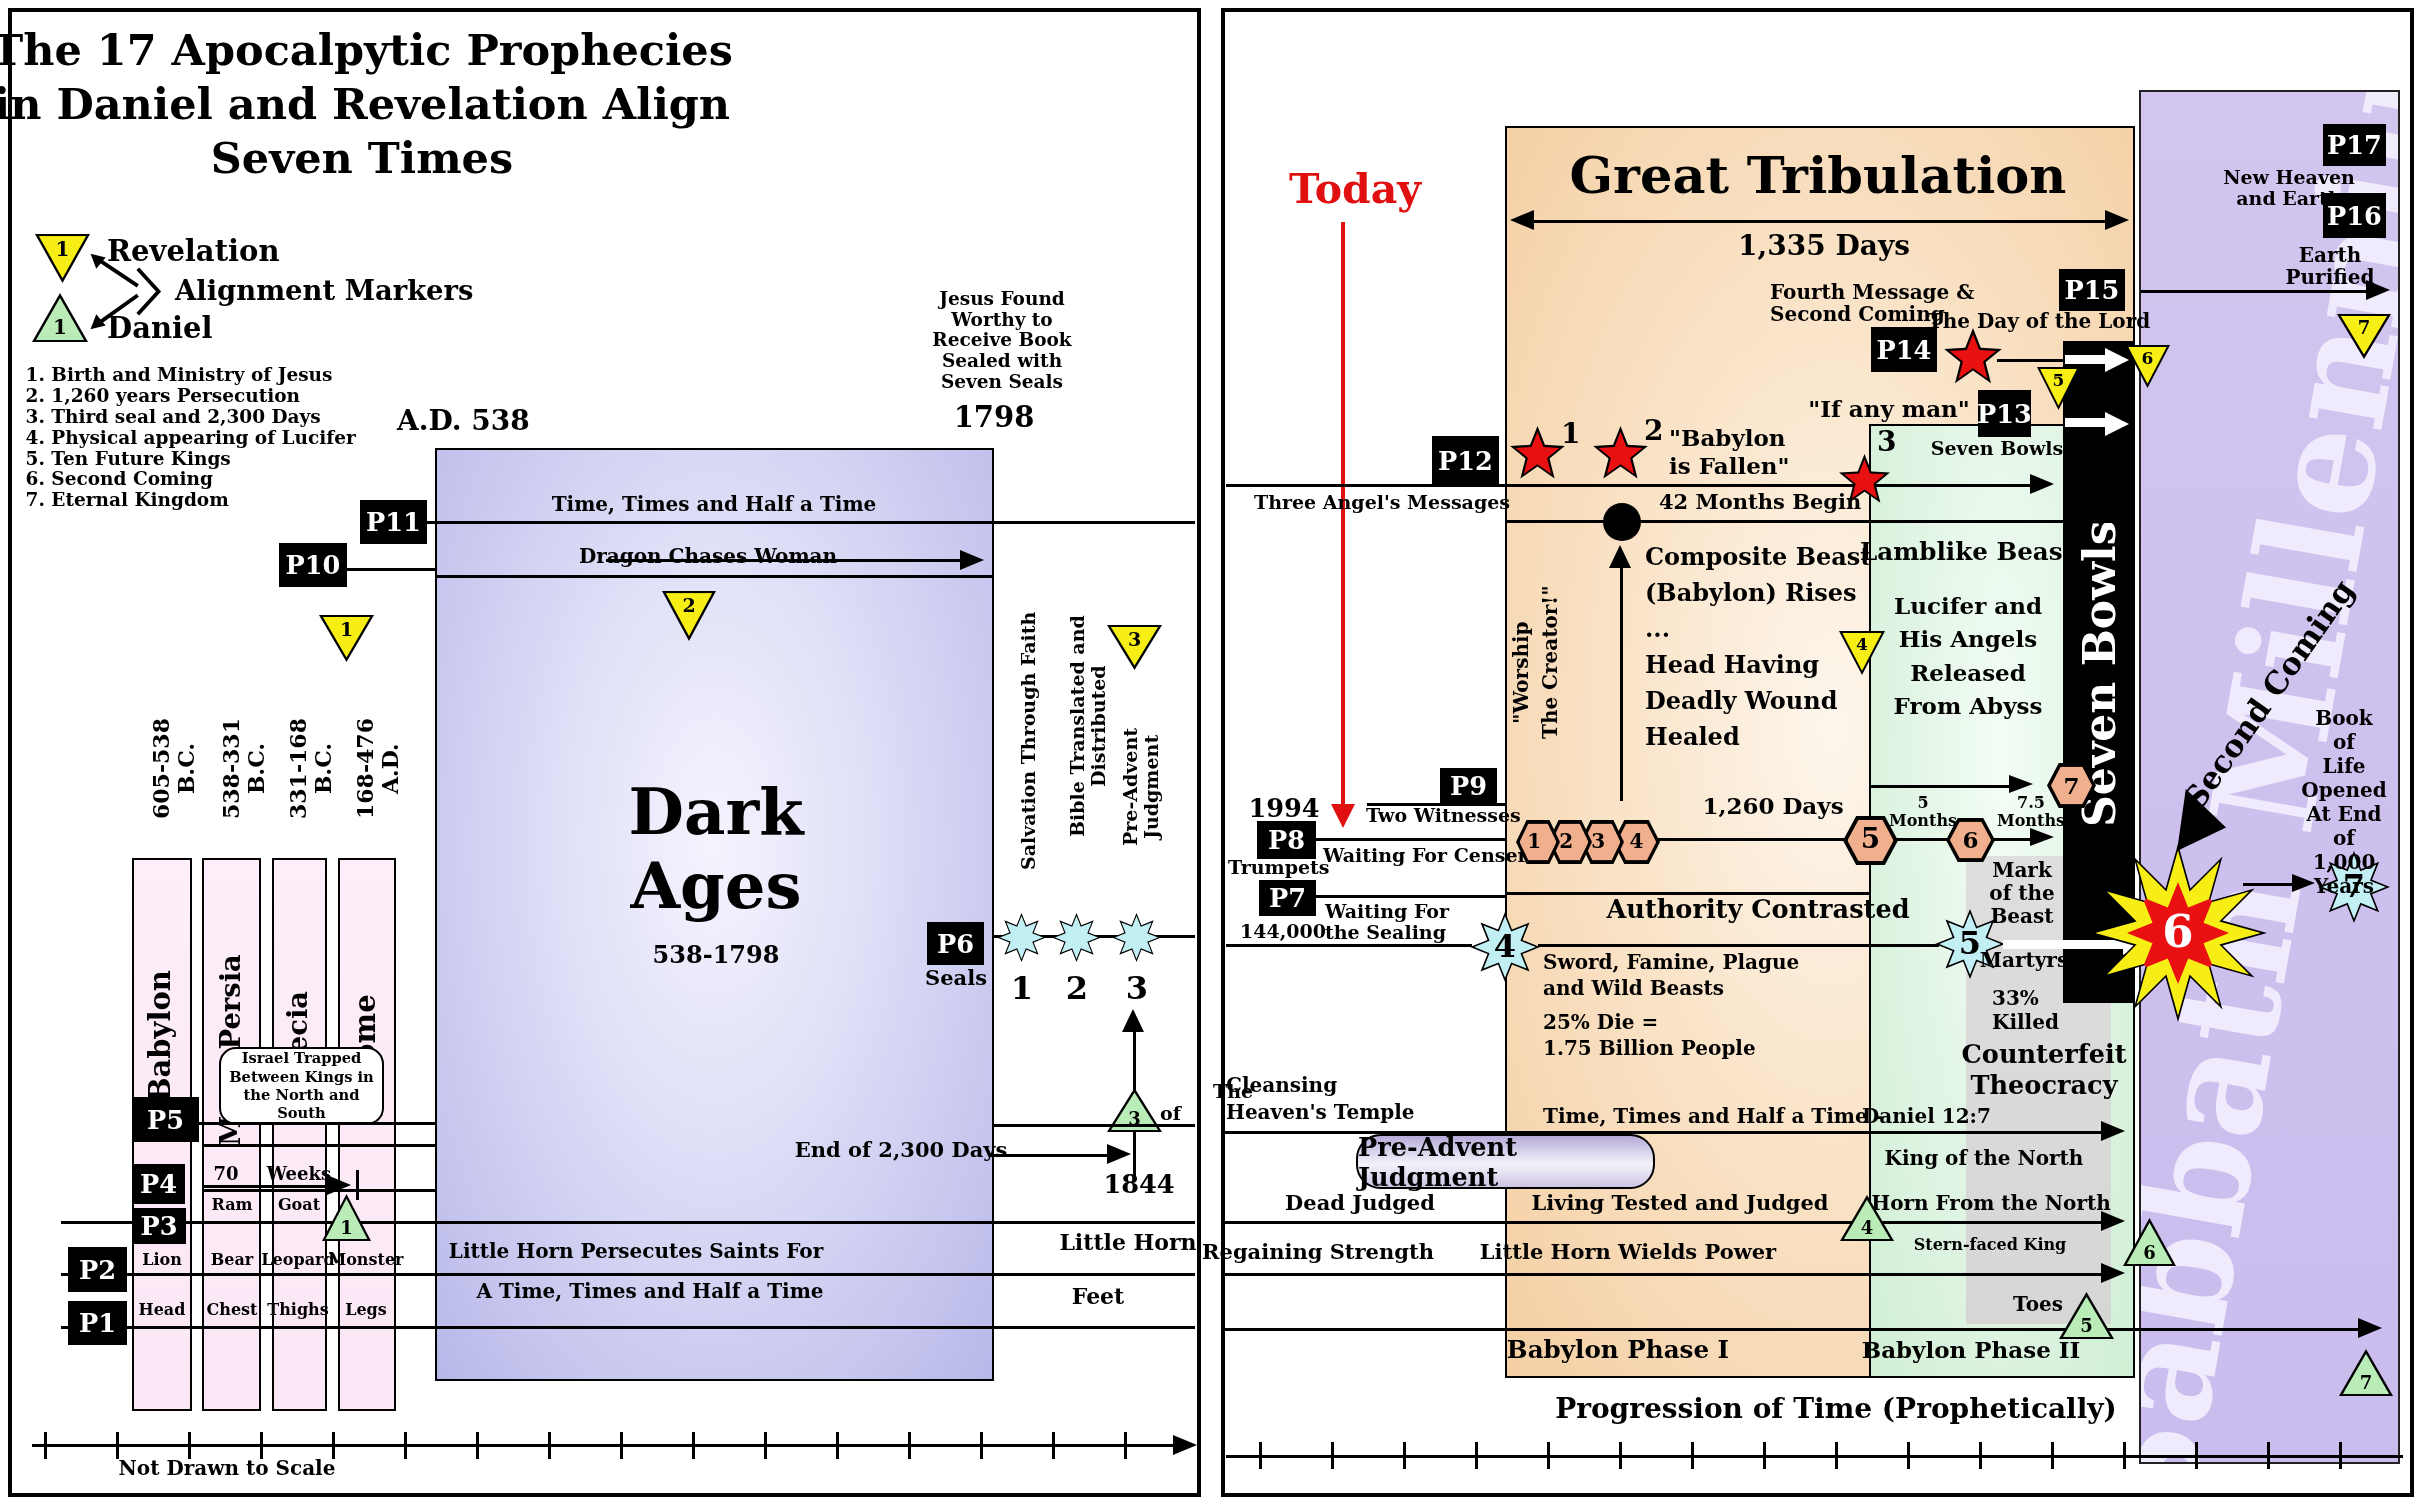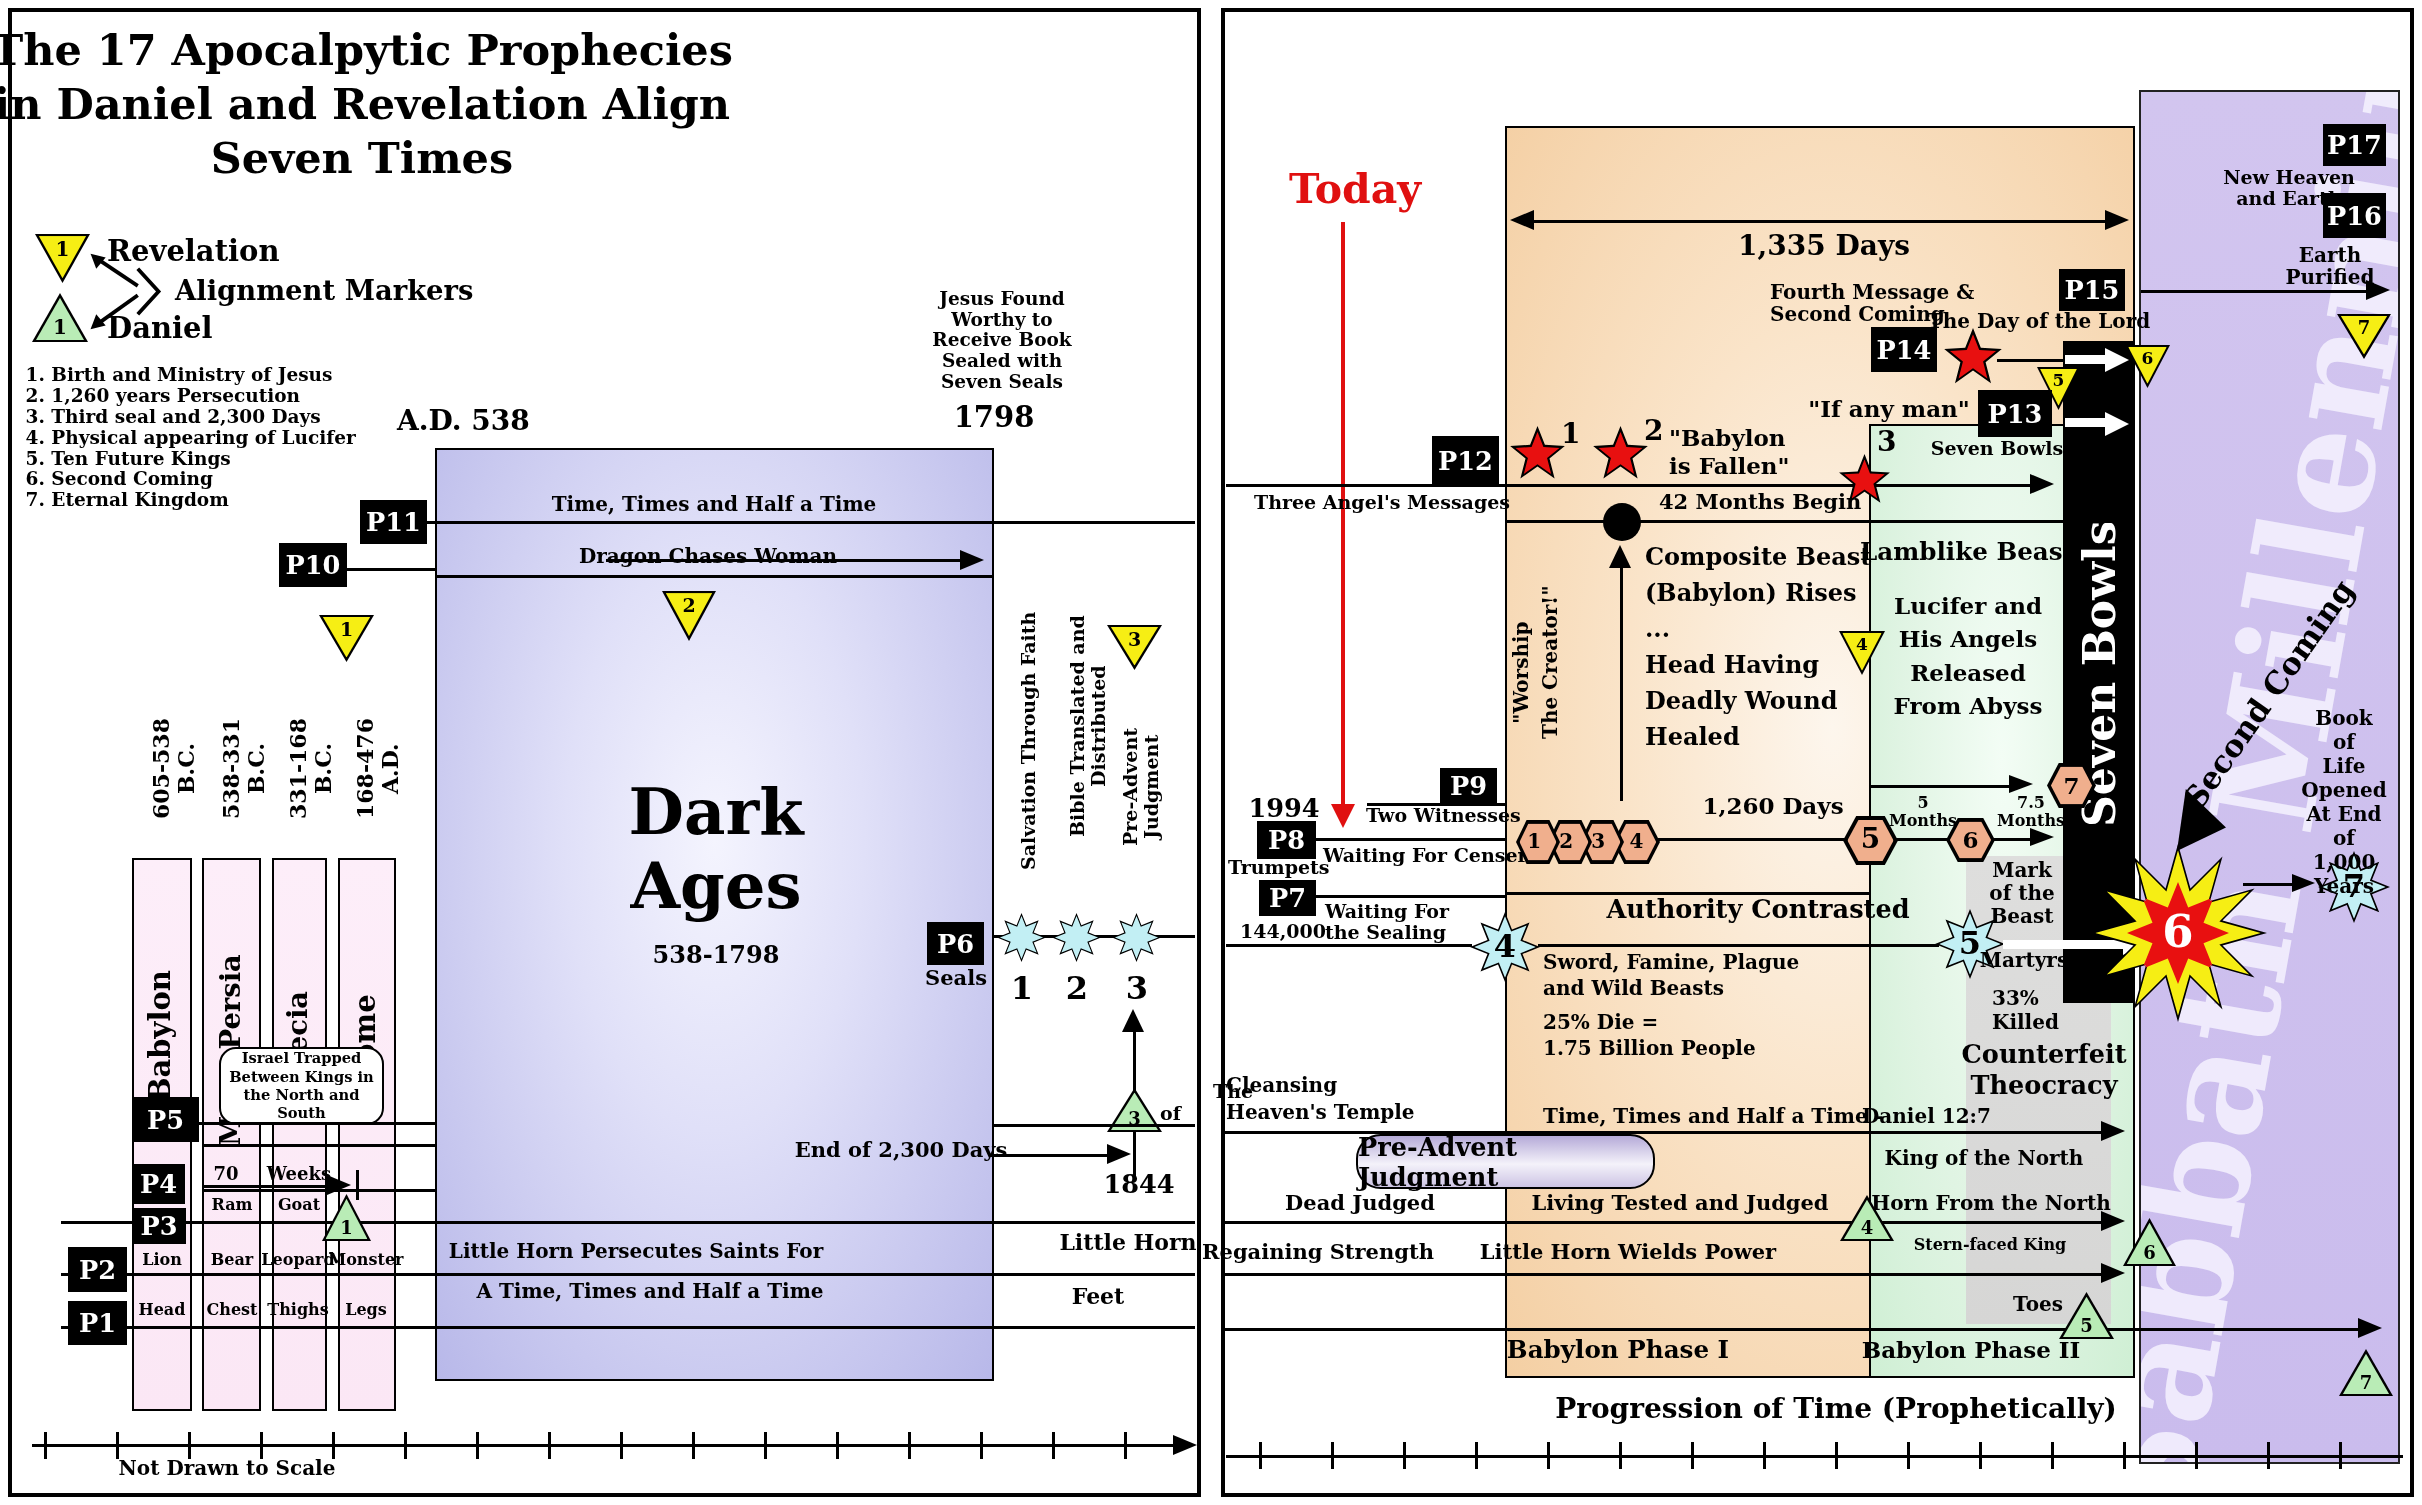--- a/index.html
+++ b/index.html
@@ -247,20 +247,21 @@
   </div>
   <div class="mintbox" style="left:1869px;top:424px;width:262px;height:950px"></div>
   <div class="graystrip" style="left:1966px;top:856px;width:145px;height:468px"></div>
   <div class="blackcol" style="left:2063px;top:341px;width:71px;height:662px"></div>
   <div class="t vt" style="left:2075px;top:364px;height:620px;font-size:44px;color:#fff">Seven Bowls</div>
 
   <div class="t c" style="left:1355px;top:167px;font-size:41px;color:#e01010">Today</div>
   <div class="vl" style="left:1341px;top:222px;height:585px;width:3.8px;background:#e01010"></div>
   <div class="ah ad adr" style="left:1331px;top:804px"></div>
 
+  <div class="t c" style="left:1818px;top:147px;font-size:51px">Great Tribulation</div>
   <div class="hl" style="left:1527px;top:220px;width:585px"></div>
   <div class="ah al" style="left:1510px;top:210px"></div>
   <div class="ah ar" style="left:2105px;top:210px"></div>
   <div class="t c" style="left:1824px;top:230px;font-size:28px">1,335 Days</div>
   <div class="t" style="left:1770px;top:281px;font-size:20px">Fourth Message &amp;
 Second Coming</div>
 
   <div class="pb" style="left:1871px;top:327px;width:66px;height:45px">P14</div>
   <div class="hl" style="left:1997px;top:359px;width:66px"></div>
   <div class="sh s5" style="left:1943px;top:328px;width:60px;height:60px">
@@ -277,21 +278,21 @@
   <div class="sh td yt" style="left:2037px;top:367px;width:43px;height:43px">
     <div class="f"></div>
       <span class="n" style="font-size:17px">5</span>
     </div>
   <div class="sh td yt" style="left:2125px;top:345px;width:45px;height:43px">
     <div class="f"></div>
       <span class="n" style="font-size:17px">6</span>
     </div>
 
   <div class="t c" style="left:1889px;top:396px;font-size:23px">"If any man"</div>
-  <div class="pb" style="left:1978px;top:390px;width:74px;height:47px">P13</div>
+  <div class="pb" style="left:1978px;top:390px;width:53px;height:47px">P13</div>
 
   <div class="hl" style="left:1226px;top:484px;width:806px"></div>
   <div class="ah ar" style="left:2030px;top:474px"></div>
   <div class="pb" style="left:1432px;top:436px;width:67px;height:49px">P12</div>
   <div class="t c" style="left:1382px;top:492px;font-size:19px">Three Angel's Messages</div>
   <div class="sh s5" style="left:1509px;top:426px;width:57px;height:57px">
       <div class="f"></div>
     </div>
   <div class="sh s5" style="left:1592px;top:426px;width:57px;height:57px">
       <div class="f"></div>

